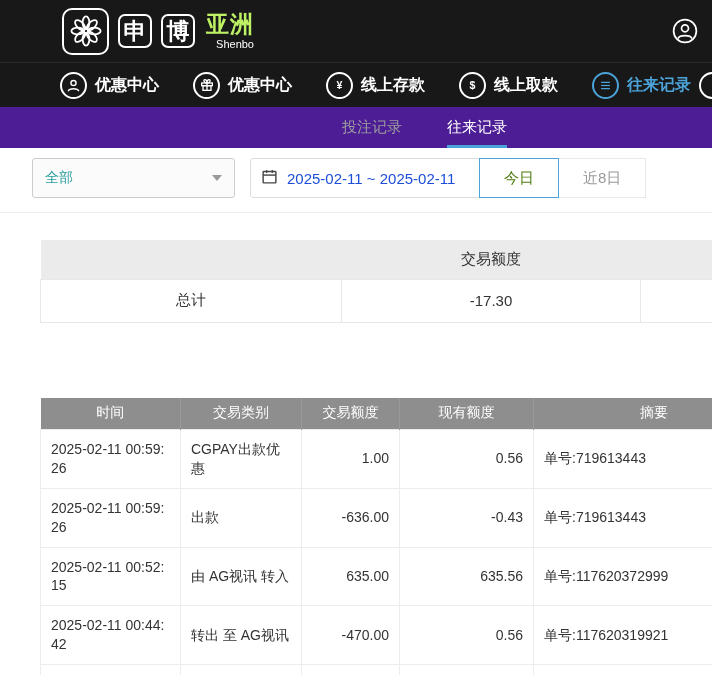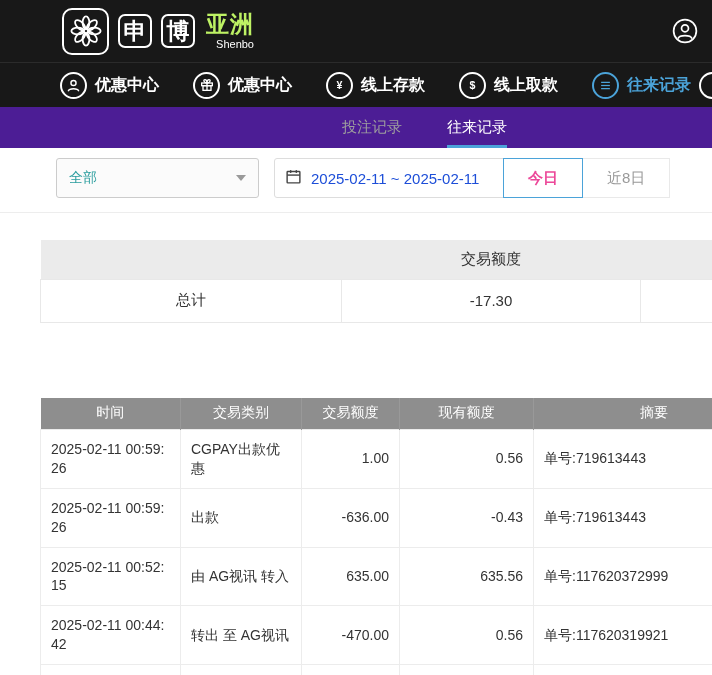--- a/index.html
+++ b/index.html
@@ -87,21 +87,21 @@
   }
   .subtab.active { color: #fff; }
   .subtab.active::after {
     content: ""; position: absolute; left: 0; right: 0; bottom: 0;
     height: 3px; background: #4ba3d9;
   }
 
   
   .filters {
     display: flex; align-items: center;
-    margin: 10px 0 0 56px;
+    margin: 10px 0 0 32px;
   }
   .dropdown {
     width: 203px; height: 40px;
     border: 1px solid #ccc; border-radius: 3px;
     background: #fbfbfb;
     display: flex; align-items: center; justify-content: space-between;
     padding: 0 12px;
     cursor: pointer;
   }
   .dropdown-value { color: #2a9d9e; font-size: 14px; }
@@ -126,21 +126,21 @@
     height: 40px; padding: 0 24px;
     display: flex; align-items: center; justify-content: center;
     font-size: 15px;
     background: #fff;
     border: 1px solid #e9e9e9;
     color: #999;
     margin-left: -1px;
     cursor: pointer;
     white-space: nowrap;
   }
-  .qbtn.active { border-color: #4ba3d9; color: #ec4899; z-index: 2; position: relative; font-weight: bold; }
+  .qbtn.active { border-color: #4ba3d9; color: #4d7c0f; z-index: 2; position: relative; }
 
   .divider { height: 1px; background: #ededed; margin-top: 14px; }
 
   
   .summary {
     margin: 27px 0 0 40px;
     width: 700px;
     border-collapse: collapse;
     table-layout: fixed;
     font-size: 15px; color: #333;

